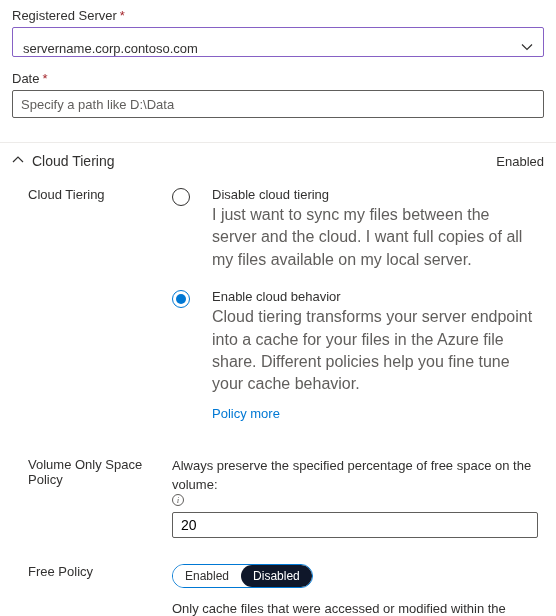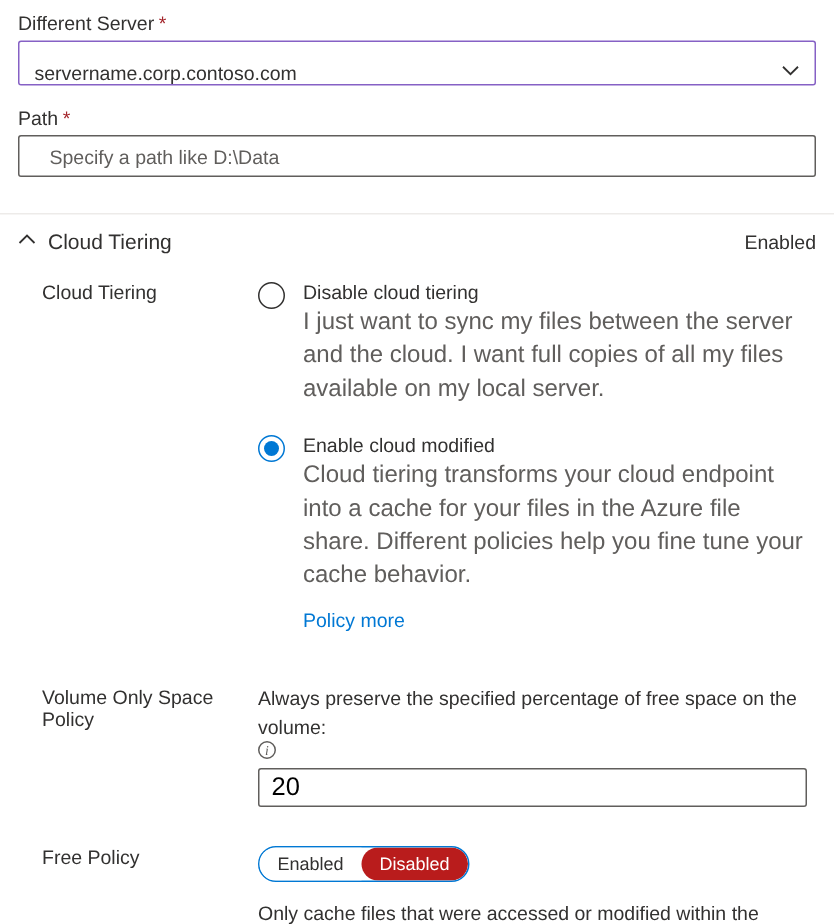--- a/index.html
+++ b/index.html
@@ -28,40 +28,40 @@
     padding: 0 10px;
     cursor: pointer;
     margin-bottom: 14px;
   }
   .dropdown-value { color: #323130; }
   .text-input {
     width: 100%;
     height: 28px;
     border: 1px solid #605e5c;
     border-radius: 2px;
-    padding: 0 20px;
+    padding: 0 8px;
     font-family: inherit;
     font-size: 13px;
     color: #323130;
   }
   .text-input::placeholder { color: #605e5c; }
   .divider { border: none; border-top: 1px solid #edebe9; margin: 24px -12px 0 -12px; }
   .section-header {
     display: flex;
     align-items: center;
     justify-content: space-between;
     padding: 10px 0 18px 0;
   }
   .section-header-left { display: flex; align-items: center; gap: 8px; cursor: pointer; }
   .section-title { font-size: 14px; color: #323130; }
   .section-status { font-size: 13px; color: #323130; }
   .form-row { display: flex; margin-bottom: 26px; }
   .form-row .col-label { width: 160px; flex-shrink: 0; padding-left: 16px; font-size: 13px; color: #323130; }
   .form-row .col-body { flex: 1; padding-right: 6px; }
-  .radio-option { display: flex; gap: 12px; margin-bottom: 18px; }
+  .radio-option { display: flex; gap: 22px; margin-bottom: 18px; }
   .radio-option:last-child { margin-bottom: 10px; }
   .radio-circle {
     width: 18px; height: 18px; border-radius: 50%;
     border: 1px solid #323130; flex-shrink: 0; position: relative; margin-top: 1px;
     cursor: pointer;
   }
   .radio-circle.selected { border-color: #0078d4; }
   .radio-circle.selected::after {
     content: ""; position: absolute; width: 10px; height: 10px; border-radius: 50%;
     background: #0078d4; top: 3px; left: 3px;
@@ -71,54 +71,54 @@
   .link { color: #0078d4; cursor: pointer; display: inline-block; margin-top: 10px; font-size: 13px; }
   .helper-text { font-size: 13px; color: #323130; margin-bottom: 6px; display: flex; align-items: center; gap: 0; flex-wrap: wrap; line-height: 1.45;}
   .info-icon {
     width: 12px; height: 12px; border: 1px solid #605e5c; border-radius: 50%;
     display: inline-flex; align-items: center; justify-content: center;
     font-size: 9px; color: #605e5c; font-style: italic; font-family: Georgia, serif;
     flex-shrink: 0;
   }
   .num-input {
     width: 100%; height: 26px; border: 1px solid #605e5c; border-radius: 2px;
-    padding: 0 8px; font-family: inherit; font-size: 17px;
+    padding: 0 8px; font-family: inherit; font-size: 14px;
   }
   .pill-toggle {
     display: inline-flex; border: 1px solid #0078d4; border-radius: 14px; overflow: hidden;
     height: 24px; align-items: stretch; margin-bottom: 12px;
   }
   .pill-opt {
     padding: 0 12px; display: flex; align-items: center; font-size: 12px; cursor: pointer;
   }
   .pill-opt.inactive { color: #323130; background: #fff; }
-  .pill-opt.active { color: #fff; background: #b91c1c; border-radius: 12px; }
+  .pill-opt.active { color: #fff; background: #0f172a; border-radius: 12px; }
   .chev { display:inline-block; }
 </style>
 </head>
 <body>
 
 
 
 
 <div class="field-label">
-  <span>Different Server</span><span class="req">*</span>
+  <span>Registered Server</span><span class="req">*</span>
 </div>
 <div class="dropdown">
   <span class="dropdown-value">servername.corp.contoso.com</span>
   <span class="chev">
     <svg width="12" height="12" viewBox="0 0 12 12">
         <path d="M1 3.5 L6 8.5 L11 3.5" stroke="#323130" stroke-width="1.2" fill="none"></path>
       </svg>
   </span>
 </div>
 
 
 <div class="field-label">
-  <span>Path</span><span class="req">*</span>
+  <span>Date</span><span class="req">*</span>
 </div>
 <input class="text-input" type="text" placeholder="Specify a path like D:\Data" style="">
 
 <hr class="divider">
 
 
 <div class="section-header">
   <div class="section-header-left">
     <span>
       <svg width="12" height="12" viewBox="0 0 12 12">
@@ -137,22 +137,22 @@
     <div class="radio-option">
       <div class="radio-circle"></div>
       <div>
         <div class="radio-title">Disable cloud tiering</div>
         <div class="radio-desc">I just want to sync my files between the server and the cloud. I want full copies of all my files available on my local server.</div>
       </div>
     </div>
     <div class="radio-option">
       <div class="radio-circle selected"></div>
       <div>
-        <div class="radio-title">Enable cloud modified</div>
-        <div class="radio-desc">Cloud tiering transforms your cloud endpoint into a cache for your files in the Azure file share. Different policies help you fine tune your cache behavior.</div>
+        <div class="radio-title">Enable cloud behavior</div>
+        <div class="radio-desc">Cloud tiering transforms your server endpoint into a cache for your files in the Azure file share. Different policies help you fine tune your cache behavior.</div>
         <span class="link">Policy more</span>
       </div>
     </div>
   </div>
 </div>
 
 
 <div class="form-row">
   <div class="col-label">Volume Only Space Policy</div>
   <div class="col-body">

